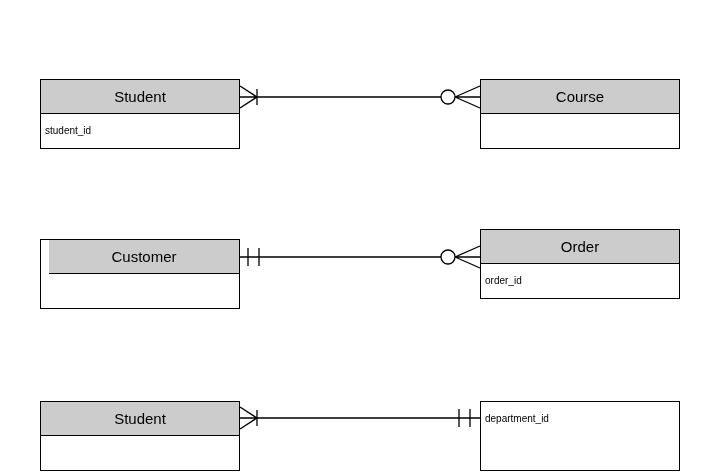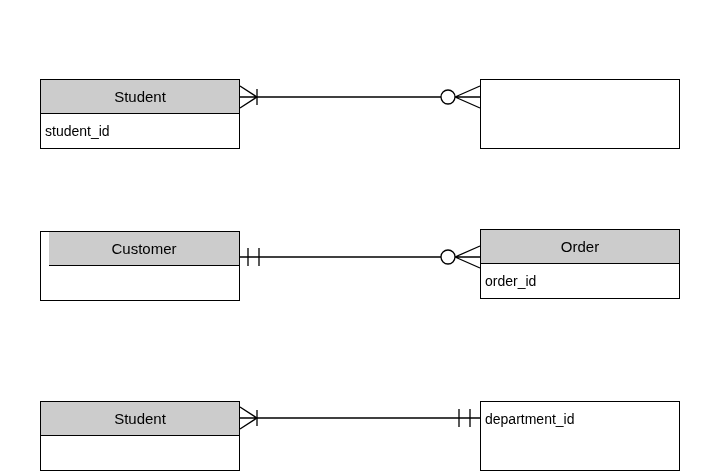--- a/index.html
+++ b/index.html
@@ -35,26 +35,26 @@
     align-items: center;
     justify-content: center;
     font-size: 15px;
     line-height: 1;
   }
   .entity-attr {
     height: 34px;
     display: flex;
     align-items: center;
     padding-left: 4px;
-    font-size: 14px;
+    font-size: 10px;
     line-height: 1;
   }
   .pos-student    { left: 40px;  top: 42px;  }
   .pos-course     { left: 480px; top: 42px;  }
-  .pos-customer   { left: 40px;  top: 194px; padding-left: 8px; }
+  .pos-customer   { left: 40px;  top: 202px; padding-left: 8px; }
   .pos-order      { left: 480px; top: 192px; }
   .pos-employee   { left: 40px;  top: 364px; }
   .pos-department { left: 480px; top: 364px; }
   .connectors path, .connectors line {
     stroke: var(--line, #000000);
     stroke-width: 1.3;
     fill: none;
   }
   .connectors circle {
     stroke: var(--line, #000000);
@@ -91,20 +91,21 @@
       <path d="M459,372 L459,390 M470,372 L470,390"></path>
     </g>
   </svg>
 
   <div class="entity pos-student">
     <div class="entity-header">Student</div>
     <div class="entity-attr">student_id</div>
   </div>
 
   <div class="entity pos-course">
+    <div class="entity-header">Course</div>
   </div>
 
   <div class="entity pos-customer">
     <div class="entity-header">Customer</div>
   </div>
 
   <div class="entity pos-order">
     <div class="entity-header">Order</div>
     <div class="entity-attr">order_id</div>
   </div>

